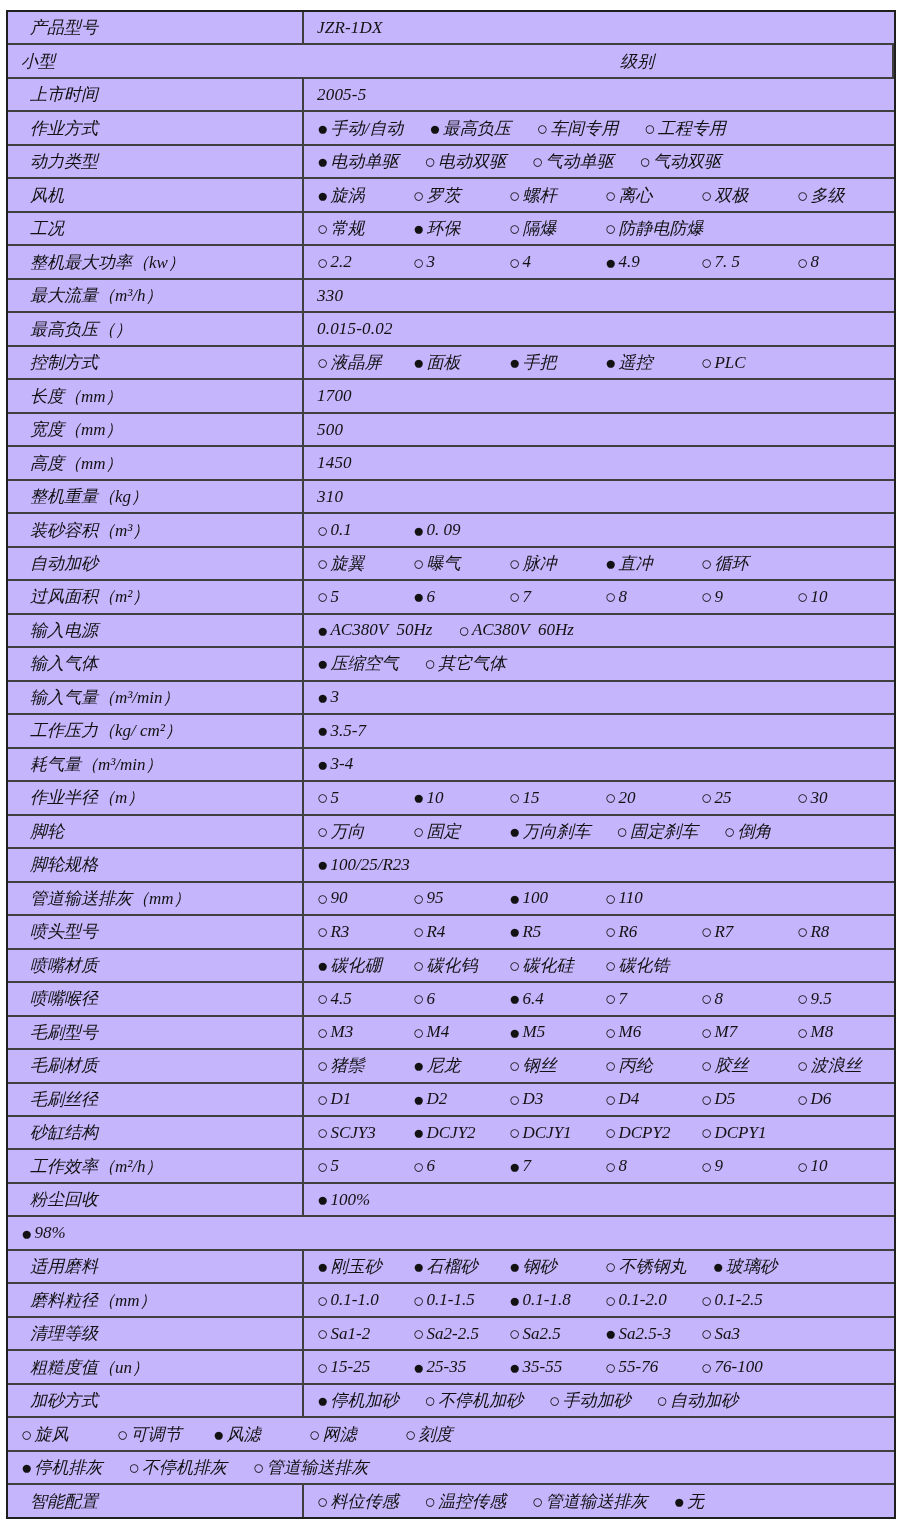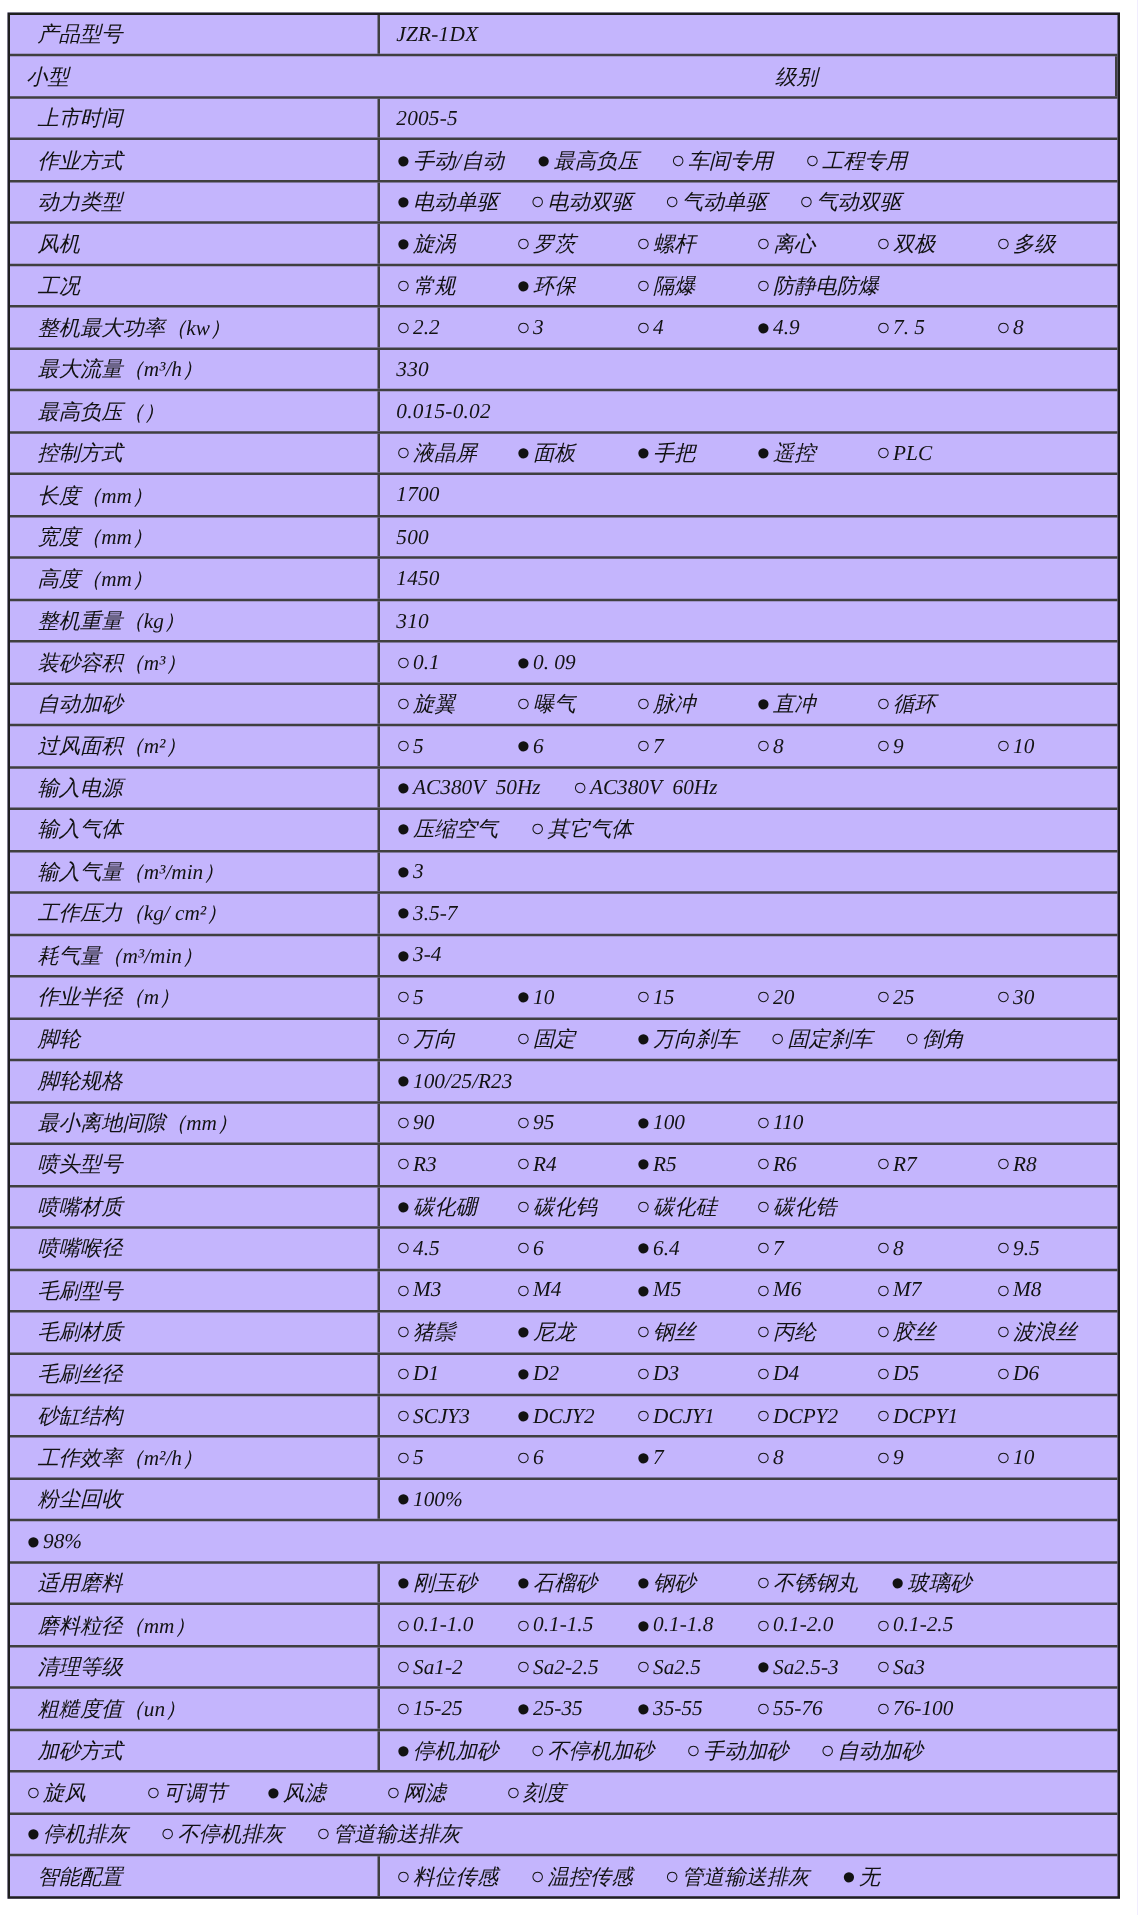--- a/index.html
+++ b/index.html
@@ -447,21 +447,21 @@
     <div class="row">
       <div class="cell label-cell">脚轮规格</div>
       <div class="cell value-cell">
         <span class="option">
           <span class="mark">●</span>
           <span class="opt-text">100/25/R23</span>
         </span>
       </div>
     </div>
     <div class="row">
-      <div class="cell label-cell">最小离地间隙（mm）</div>
+      <div class="cell label-cell">管道输送排灰（mm）</div>
       <div class="cell value-cell">
         <span class="option">
           <span class="mark">○</span>
           <span class="opt-text">90</span>
         </span>
         <span class="option">
           <span class="mark">○</span>
           <span class="opt-text">95</span>
         </span>
         <span class="option">

